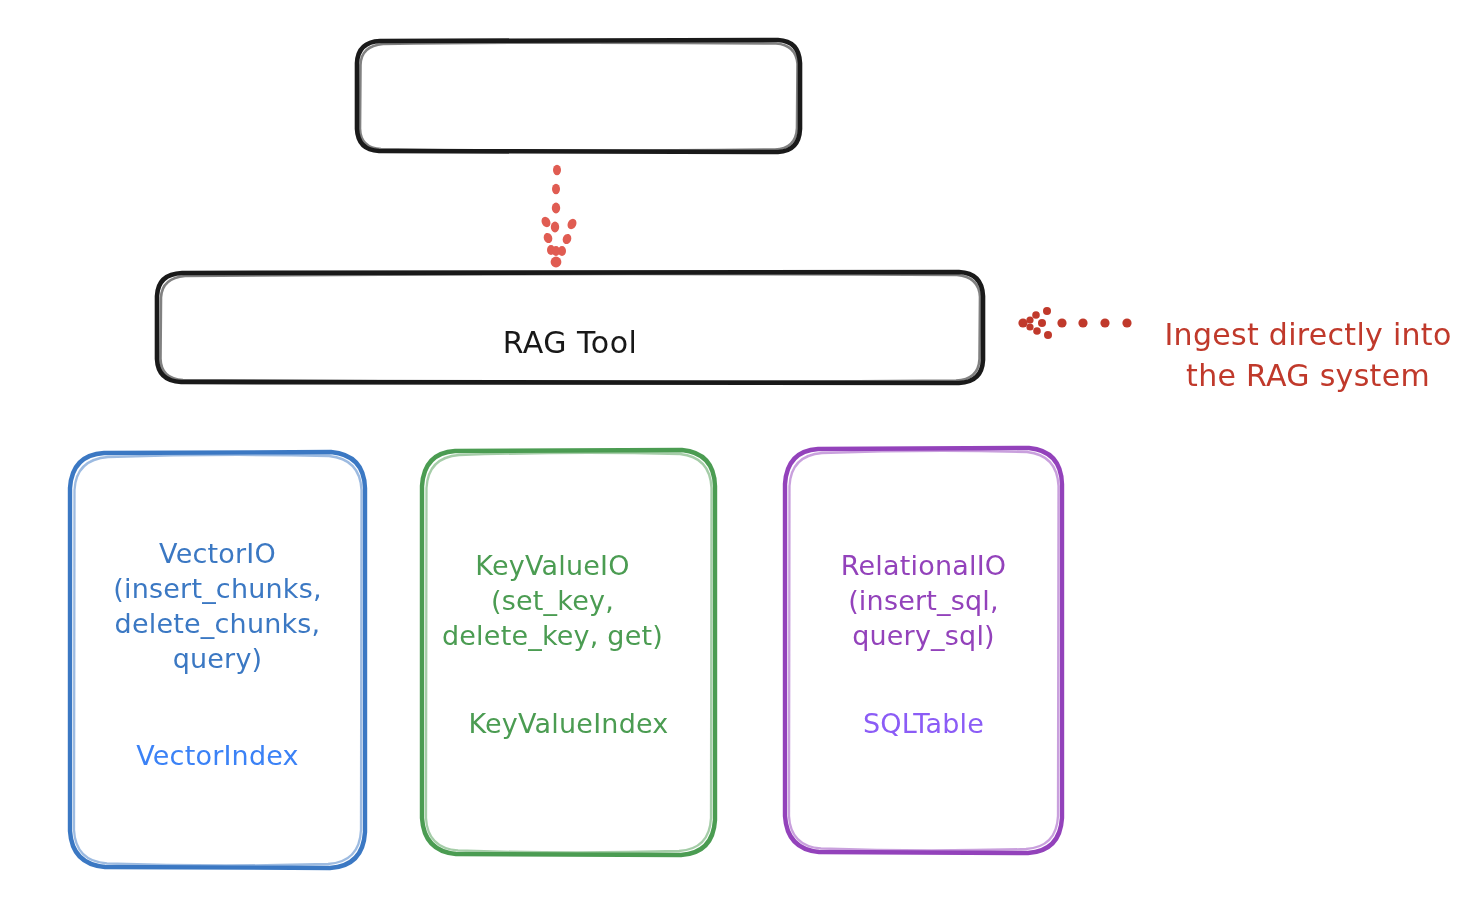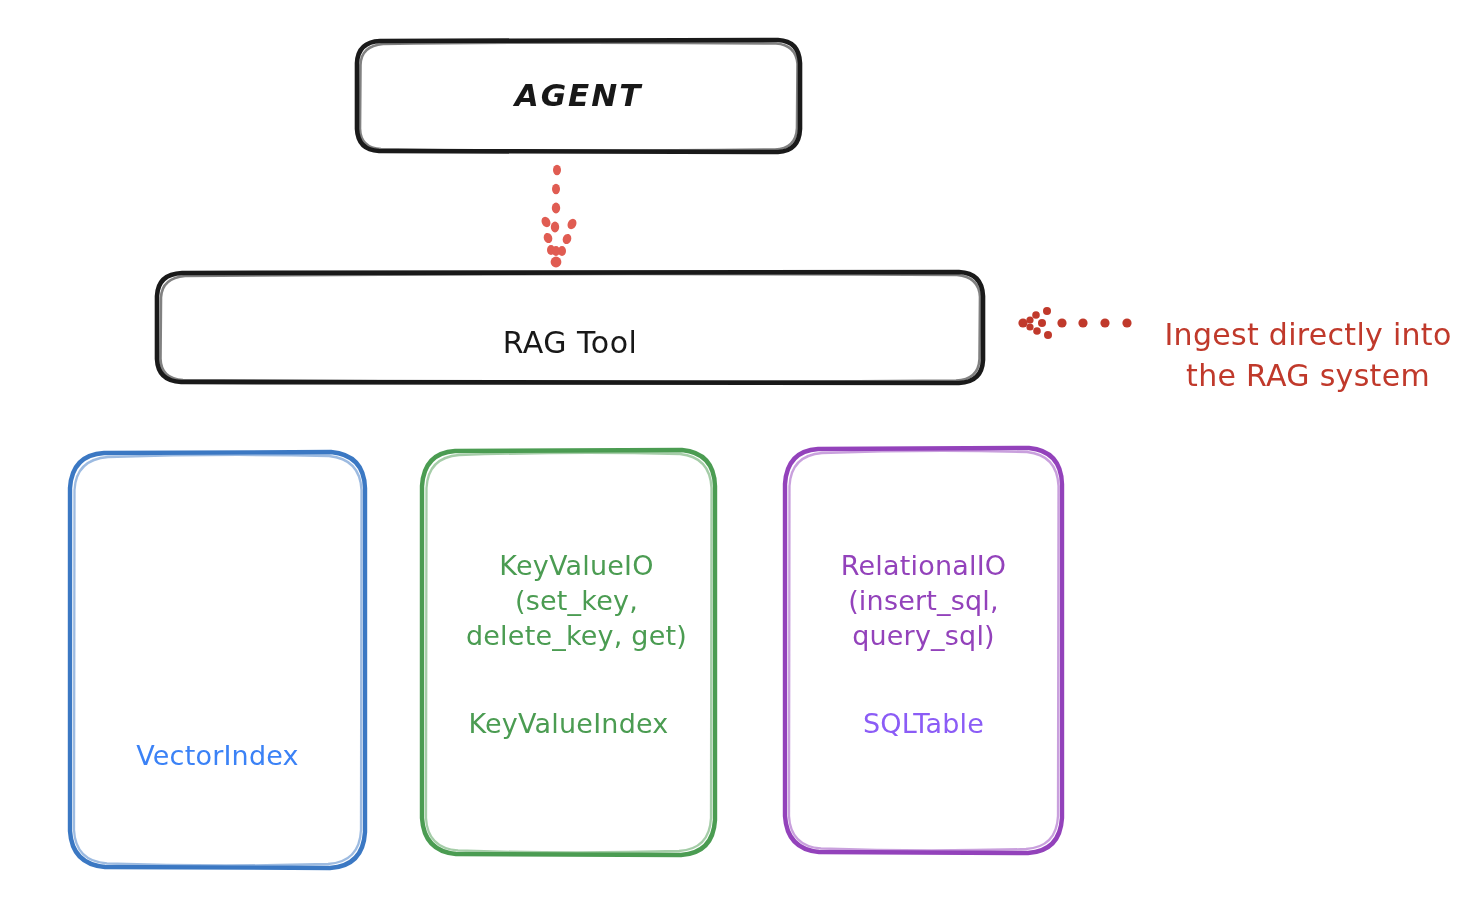--- a/index.html
+++ b/index.html
@@ -64,21 +64,21 @@
     position: absolute;
     text-align: center;
     white-space: pre-line;
     line-height: 1.30;
     font-size: 27px;
     font-family: "DejaVu Sans", sans-serif;
     letter-spacing: 0.2px;
   }
   #vector-api-text   { left: 70px;  top: 536px; width: 295px; color: #3b78c3; }
   #vector-index-text { left: 70px;  top: 738px; width: 295px; color: #3b82f6; }
-  #kv-api-text       { left: 430px; top: 548px; width: 293px; color: #4b9c52; }
+  #kv-api-text       { left: 406px; top: 548px; width: 293px; color: #4b9c52; }
   #kv-index-text     { left: 422px; top: 706px; width: 293px; color: #4b9c52; }
   #rel-api-text      { left: 785px; top: 548px; width: 277px; color: #9342bb; }
   #rel-table-text    { left: 785px; top: 706px; width: 277px; color: #8b5cf6; }
 
   
   #ingest-note {
     position: absolute;
     left: 1148px;
     top: 278px;
     width: 320px;
@@ -165,24 +165,27 @@
       <circle cx="1047" cy="311" r="4.0" fill="#c0392b"></circle>
       <circle cx="1048" cy="335" r="4.0" fill="#c0392b"></circle>
       <circle cx="1036" cy="315" r="3.8" fill="#c0392b"></circle>
       <circle cx="1037" cy="331" r="3.8" fill="#c0392b"></circle>
       <circle cx="1030" cy="320" r="3.6" fill="#c0392b"></circle>
       <circle cx="1030" cy="327" r="3.6" fill="#c0392b"></circle>
       <circle cx="1023" cy="323" r="4.6" fill="#c0392b"></circle>
     </g>
   </svg>
 
-  <div class="node-label" id="agent-label">AGENT</div>
 
   <div class="node-label" id="rag-tool-label">RAG Tool</div>
 
+  <div class="provider-text" id="vector-api-text">VectorIO
+(insert_chunks,
+delete_chunks,
+query)</div>
   <div class="provider-text" id="vector-index-text">VectorIndex</div>
 
   <div class="provider-text" id="kv-api-text">KeyValueIO
 (set_key,
 delete_key, get)</div>
   <div class="provider-text" id="kv-index-text">KeyValueIndex</div>
 
   <div class="provider-text" id="rel-api-text">RelationalIO
 (insert_sql,
 query_sql)</div>

